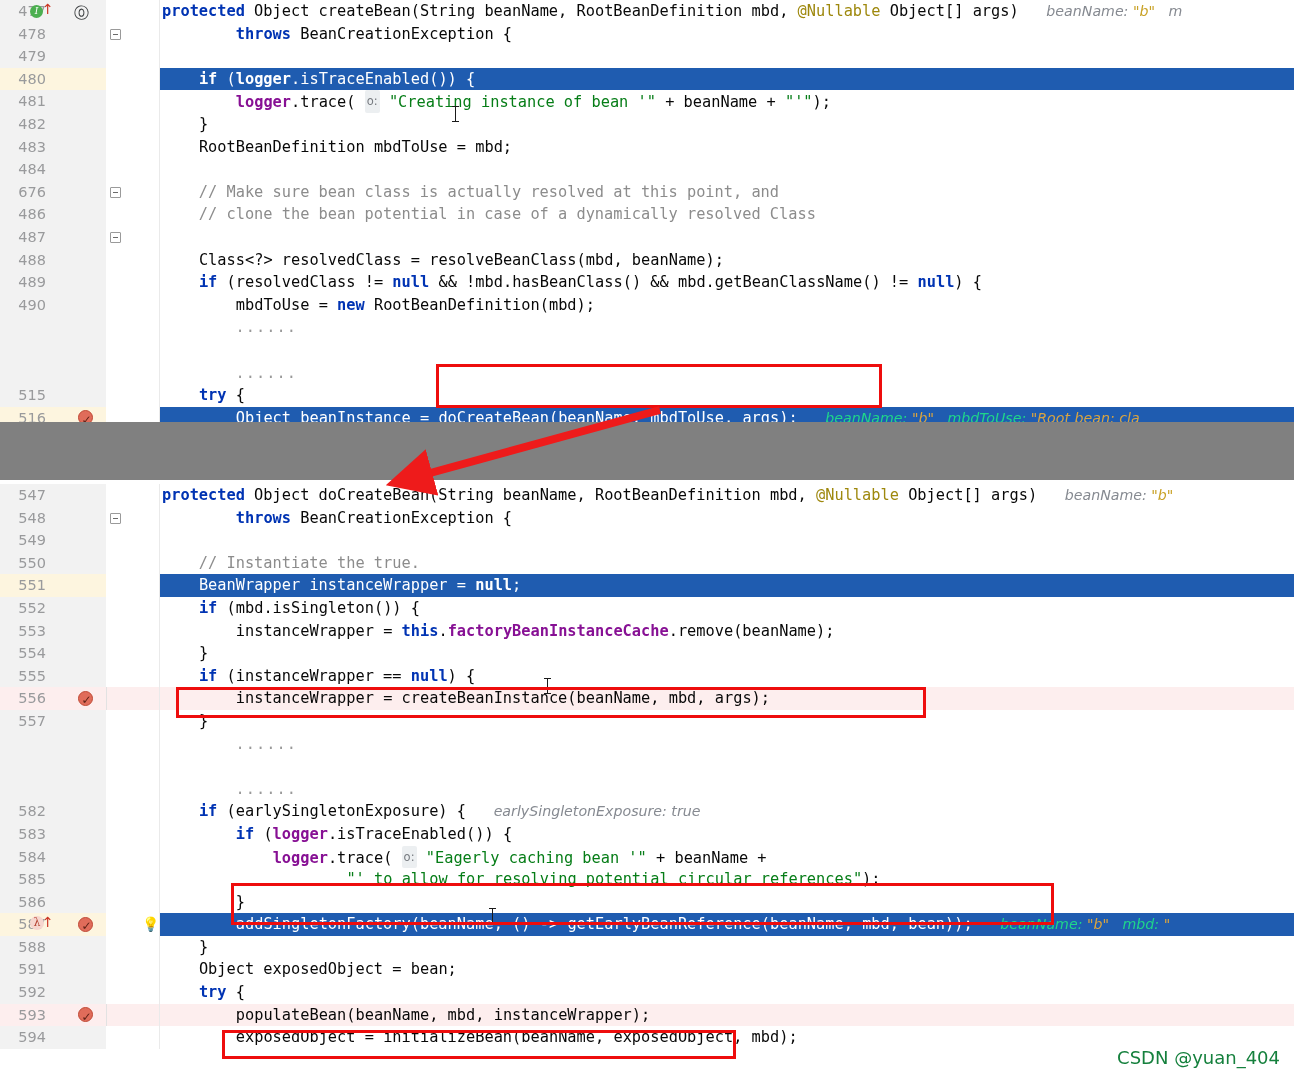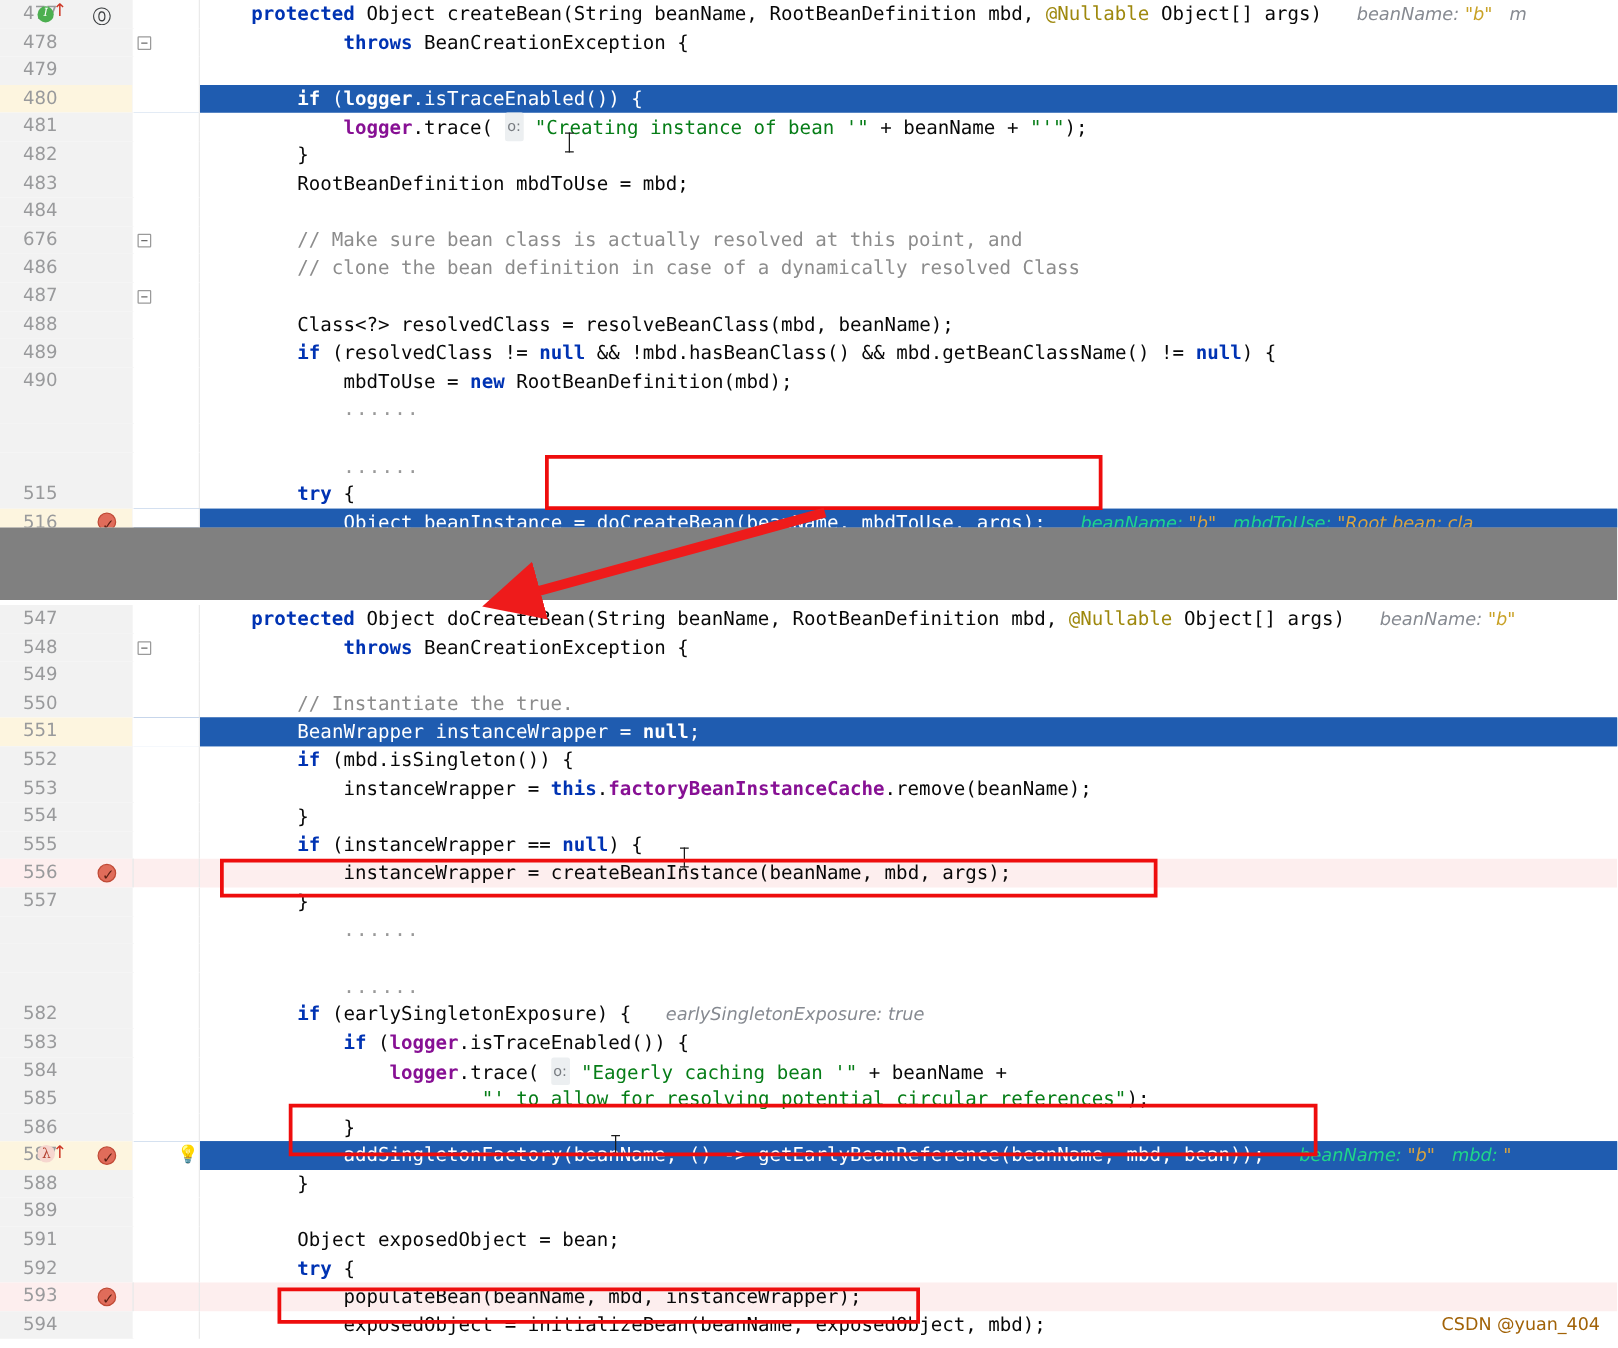--- a/index.html
+++ b/index.html
@@ -37,21 +37,21 @@
   .gutter-bg {
     position: absolute; left: 0; top: 0; width: 106px; height: 22.6px;
     background: #f2f2f2;
   }
   .gutter-sep { position:absolute; left:106px; top:0; width:1px; height:22.6px; background:#e2e2e2;}
   .fold-col { position: absolute; left: 106px; top: 0; width: 54px; height: 22.6px; background:#ffffff; }
   .fold-sep { position:absolute; left:159px; top:0; width:1px; height:22.6px; background:#eaeaea;}
 
   .code-text {
     position: absolute; left: 162px; top: 0; right: 0;
-    white-space: pre; color: #000; margin-left: 39px;
+    white-space: pre; color: #000;
   }
 
   
   .row.exec .gutter-bg { background: #fdf5df; }
   .row.exec .fold-col  { background: #1f5cb0; }
   .row.exec .code-text { color:#ffffff; }
   .row.exec .execbar {
     position:absolute; left:107px; top:0; right:0; height:22.6px; background:#1f5cb0;
   }
   .row.exec .execbar2 {
@@ -125,21 +125,21 @@
   
   .redbox {
     position:absolute; border:3.5px solid #ee0d0d; z-index:30; pointer-events:none;
     background: transparent;
   }
   
   .arrow-svg { position:absolute; left:0; top:0; z-index:31; pointer-events:none;}
 
   .watermark {
     position:absolute; right:14px; bottom:10px; z-index:40;
-    color:#a16207; font-size:14px;
+    color:#15803d; font-size:18px;
     font-family:"DejaVu Sans","Liberation Sans",sans-serif;
   }
 
   
   .icaret { position:absolute; z-index:25; width:1px; height:16px; background:#1a1a1a; }
   .icaret::before,.icaret::after{
     content:""; position:absolute; left:-3px; width:7px; height:1px; background:#1a1a1a;
   }
   .icaret::before{ top:0; }
   .icaret::after{ bottom:0; }
@@ -153,21 +153,21 @@
     <div class="code-area" id="top-code">
         <div class="row"><div class="gutter-bg"></div><div class="gutter-sep"></div><div class="fold-col"></div><div class="fold-sep"></div><span class="gutter-num">477</span><span class="gutter-icons"><span class="g-impl">I</span><span class="g-uparrow">↑</span><span class="g-at">⓪</span></span><span class="code-text"><span class="kw">protected</span><span class="plain"> </span><span class="plain">Object</span><span class="plain"> </span><span class="plain">createBean</span><span class="plain">(</span><span class="plain">String</span><span class="plain"> </span><span class="plain">beanName</span><span class="plain">,</span><span class="plain"> </span><span class="plain">RootBeanDefinition</span><span class="plain"> </span><span class="plain">mbd</span><span class="plain">,</span><span class="plain"> </span><span class="ann">@Nullable</span><span class="plain"> </span><span class="plain">Object</span><span class="plain">[</span><span class="plain">]</span><span class="plain"> </span><span class="plain">args</span><span class="plain">)</span>   <span class="hint">beanName: <span class="hv">"b"</span>   m</span></span></div>
         <div class="row"><div class="gutter-bg"></div><div class="gutter-sep"></div><div class="fold-col"></div><div class="fold-sep"></div><span class="gutter-num">478</span><span class="g-fold"></span><span class="code-text"><span class="plain"> </span><span class="plain"> </span><span class="plain"> </span><span class="plain"> </span><span class="plain"> </span><span class="plain"> </span><span class="plain"> </span><span class="plain"> </span><span class="kw">throws</span><span class="plain"> </span><span class="plain">BeanCreationException</span><span class="plain"> </span><span class="plain">{</span></span></div>
         <div class="row"><div class="gutter-bg"></div><div class="gutter-sep"></div><div class="fold-col"></div><div class="fold-sep"></div><span class="gutter-num">479</span><span class="code-text"></span></div>
         <div class="row exec"><div class="gutter-bg"></div><div class="gutter-sep"></div><div class="execbar"></div><div class="fold-col" style="background:#ffffff"></div><div class="execbar2"></div><div class="fold-sep"></div><span class="gutter-num">480</span><span class="code-text"><span class="wht"> </span><span class="wht"> </span><span class="wht"> </span><span class="wht"> </span><span class="kw-on-blue">if</span><span class="wht"> </span><span class="wht">(</span><span class="wht" style="font-weight:bold">logger</span><span class="wht">.</span><span class="wht">isTraceEnabled</span><span class="wht">(</span><span class="wht">)</span><span class="wht">)</span><span class="wht"> </span><span class="wht">{</span></span></div>
         <div class="row"><div class="gutter-bg"></div><div class="gutter-sep"></div><div class="fold-col"></div><div class="fold-sep"></div><span class="gutter-num">481</span><span class="code-text"><span class="plain"> </span><span class="plain"> </span><span class="plain"> </span><span class="plain"> </span><span class="plain"> </span><span class="plain"> </span><span class="plain"> </span><span class="plain"> </span><span class="fld" style="font-weight:bold">logger</span><span class="plain">.</span><span class="plain">trace</span><span class="plain">(</span><span class="plain"> </span><span class="pname">o:</span><span class="plain"> </span><span class="str">"Creating instance of bean '"</span><span class="plain"> </span><span class="plain">+</span><span class="plain"> </span><span class="plain">beanName</span><span class="plain"> </span><span class="plain">+</span><span class="plain"> </span><span class="str">"'"</span><span class="plain">)</span><span class="plain">;</span></span></div>
         <div class="row"><div class="gutter-bg"></div><div class="gutter-sep"></div><div class="fold-col"></div><div class="fold-sep"></div><span class="gutter-num">482</span><span class="code-text"><span class="plain"> </span><span class="plain"> </span><span class="plain"> </span><span class="plain"> </span><span class="plain">}</span></span></div>
         <div class="row"><div class="gutter-bg"></div><div class="gutter-sep"></div><div class="fold-col"></div><div class="fold-sep"></div><span class="gutter-num">483</span><span class="code-text"><span class="plain"> </span><span class="plain"> </span><span class="plain"> </span><span class="plain"> </span><span class="plain">RootBeanDefinition</span><span class="plain"> </span><span class="plain">mbdToUse</span><span class="plain"> </span><span class="plain">=</span><span class="plain"> </span><span class="plain">mbd</span><span class="plain">;</span></span></div>
         <div class="row"><div class="gutter-bg"></div><div class="gutter-sep"></div><div class="fold-col"></div><div class="fold-sep"></div><span class="gutter-num">484</span><span class="code-text"></span></div>
         <div class="row"><div class="gutter-bg"></div><div class="gutter-sep"></div><div class="fold-col"></div><div class="fold-sep"></div><span class="gutter-num">676</span><span class="g-fold"></span><span class="code-text"><span class="cmt">    // Make sure bean class is actually resolved at this point, and</span></span></div>
-        <div class="row"><div class="gutter-bg"></div><div class="gutter-sep"></div><div class="fold-col"></div><div class="fold-sep"></div><span class="gutter-num">486</span><span class="code-text"><span class="cmt">    // clone the bean definition in case of a dynamically resolved Class</span></span></div>
+        <div class="row"><div class="gutter-bg"></div><div class="gutter-sep"></div><div class="fold-col"></div><div class="fold-sep"></div><span class="gutter-num">486</span><span class="code-text"><span class="cmt">    // clone the bean potential in case of a dynamically resolved Class</span></span></div>
         <div class="row"><div class="gutter-bg"></div><div class="gutter-sep"></div><div class="fold-col"></div><div class="fold-sep"></div><span class="gutter-num">487</span><span class="g-fold"></span></div>
         <div class="row"><div class="gutter-bg"></div><div class="gutter-sep"></div><div class="fold-col"></div><div class="fold-sep"></div><span class="gutter-num">488</span><span class="code-text"><span class="plain"> </span><span class="plain"> </span><span class="plain"> </span><span class="plain"> </span><span class="plain">Class</span><span class="plain">&lt;</span><span class="plain">?</span><span class="plain">&gt;</span><span class="plain"> </span><span class="plain">resolvedClass</span><span class="plain"> </span><span class="plain">=</span><span class="plain"> </span><span class="plain">resolveBeanClass</span><span class="plain">(</span><span class="plain">mbd</span><span class="plain">,</span><span class="plain"> </span><span class="plain">beanName</span><span class="plain">)</span><span class="plain">;</span></span></div>
         <div class="row"><div class="gutter-bg"></div><div class="gutter-sep"></div><div class="fold-col"></div><div class="fold-sep"></div><span class="gutter-num">489</span><span class="code-text"><span class="plain"> </span><span class="plain"> </span><span class="plain"> </span><span class="plain"> </span><span class="kw">if</span><span class="plain"> </span><span class="plain">(</span><span class="plain">resolvedClass</span><span class="plain"> </span><span class="plain">!</span><span class="plain">=</span><span class="plain"> </span><span class="kw">null</span><span class="plain"> </span><span class="plain">&amp;</span><span class="plain">&amp;</span><span class="plain"> </span><span class="plain">!</span><span class="plain">mbd</span><span class="plain">.</span><span class="plain">hasBeanClass</span><span class="plain">(</span><span class="plain">)</span><span class="plain"> </span><span class="plain">&amp;</span><span class="plain">&amp;</span><span class="plain"> </span><span class="plain">mbd</span><span class="plain">.</span><span class="plain">getBeanClassName</span><span class="plain">(</span><span class="plain">)</span><span class="plain"> </span><span class="plain">!</span><span class="plain">=</span><span class="plain"> </span><span class="kw">null</span><span class="plain">)</span><span class="plain"> </span><span class="plain">{</span></span></div>
         <div class="row"><div class="gutter-bg"></div><div class="gutter-sep"></div><div class="fold-col"></div><div class="fold-sep"></div><span class="gutter-num">490</span><span class="code-text"><span class="plain"> </span><span class="plain"> </span><span class="plain"> </span><span class="plain"> </span><span class="plain"> </span><span class="plain"> </span><span class="plain"> </span><span class="plain"> </span><span class="plain">mbdToUse</span><span class="plain"> </span><span class="plain">=</span><span class="plain"> </span><span class="kw">new</span><span class="plain"> </span><span class="plain">RootBeanDefinition</span><span class="plain">(</span><span class="plain">mbd</span><span class="plain">)</span><span class="plain">;</span></span></div>
         <div class="row"><div class="gutter-bg"></div><div class="gutter-sep"></div><div class="fold-col"></div><div class="fold-sep"></div><span class="gutter-num"></span><span class="code-text"><span style="padding-left:73.6px"></span><span class="dots">......</span></span></div>
         <div class="row"><div class="gutter-bg"></div><div class="gutter-sep"></div><div class="fold-col"></div><div class="fold-sep"></div><span class="gutter-num"></span><span class="code-text"></span></div>
         <div class="row"><div class="gutter-bg"></div><div class="gutter-sep"></div><div class="fold-col"></div><div class="fold-sep"></div><span class="gutter-num"></span><span class="code-text"><span style="padding-left:73.6px"></span><span class="dots">......</span></span></div>
         <div class="row"><div class="gutter-bg"></div><div class="gutter-sep"></div><div class="fold-col"></div><div class="fold-sep"></div><span class="gutter-num">515</span><span class="code-text"><span class="plain"> </span><span class="plain"> </span><span class="plain"> </span><span class="plain"> </span><span class="kw">try</span><span class="plain"> </span><span class="plain">{</span></span></div>
         <div class="row exec"><div class="gutter-bg"></div><div class="gutter-sep"></div><div class="execbar"></div><div class="fold-col" style="background:#ffffff"></div><div class="execbar2"></div><div class="fold-sep"></div><span class="gutter-num">516</span><span class="gutter-icons"><span class="g-bp"></span></span><span class="code-text"><span class="wht"> </span><span class="wht"> </span><span class="wht"> </span><span class="wht"> </span><span class="wht"> </span><span class="wht"> </span><span class="wht"> </span><span class="wht"> </span><span class="wht">Object</span><span class="wht"> </span><span class="wht">beanInstance</span><span class="wht"> </span><span class="wht">=</span><span class="wht"> </span><span class="wht">doCreateBean</span><span class="wht">(</span><span class="wht">beanName</span><span class="wht">,</span><span class="wht"> </span><span class="wht">mbdToUse</span><span class="wht">,</span><span class="wht"> </span><span class="wht">args</span><span class="wht">)</span><span class="wht">;</span>   <span class="hint-on-blue">beanName: <span class="hv">"b"</span>   mbdToUse: <span class="hv">"Root bean: cla</span></span></span></div>
       </div>
@@ -191,21 +191,20 @@
         <div class="row"><div class="gutter-bg"></div><div class="gutter-sep"></div><div class="fold-col"></div><div class="fold-sep"></div><span class="gutter-num"></span><span class="code-text"><span style="padding-left:73.6px"></span><span class="dots">......</span></span></div>
         <div class="row"><div class="gutter-bg"></div><div class="gutter-sep"></div><div class="fold-col"></div><div class="fold-sep"></div><span class="gutter-num"></span><span class="code-text"></span></div>
         <div class="row"><div class="gutter-bg"></div><div class="gutter-sep"></div><div class="fold-col"></div><div class="fold-sep"></div><span class="gutter-num"></span><span class="code-text"><span style="padding-left:73.6px"></span><span class="dots">......</span></span></div>
         <div class="row"><div class="gutter-bg"></div><div class="gutter-sep"></div><div class="fold-col"></div><div class="fold-sep"></div><span class="gutter-num">582</span><span class="code-text"><span class="plain"> </span><span class="plain"> </span><span class="plain"> </span><span class="plain"> </span><span class="kw">if</span><span class="plain"> </span><span class="plain">(</span><span class="plain">earlySingletonExposure</span><span class="plain">)</span><span class="plain"> </span><span class="plain">{</span>   <span class="hint">earlySingletonExposure: true</span></span></div>
         <div class="row"><div class="gutter-bg"></div><div class="gutter-sep"></div><div class="fold-col"></div><div class="fold-sep"></div><span class="gutter-num">583</span><span class="code-text"><span class="plain"> </span><span class="plain"> </span><span class="plain"> </span><span class="plain"> </span><span class="plain"> </span><span class="plain"> </span><span class="plain"> </span><span class="plain"> </span><span class="kw">if</span><span class="plain"> </span><span class="plain">(</span><span class="fld" style="font-weight:bold">logger</span><span class="plain">.</span><span class="plain">isTraceEnabled</span><span class="plain">(</span><span class="plain">)</span><span class="plain">)</span><span class="plain"> </span><span class="plain">{</span></span></div>
         <div class="row"><div class="gutter-bg"></div><div class="gutter-sep"></div><div class="fold-col"></div><div class="fold-sep"></div><span class="gutter-num">584</span><span class="code-text"><span class="plain"> </span><span class="plain"> </span><span class="plain"> </span><span class="plain"> </span><span class="plain"> </span><span class="plain"> </span><span class="plain"> </span><span class="plain"> </span><span class="plain"> </span><span class="plain"> </span><span class="plain"> </span><span class="plain"> </span><span class="fld" style="font-weight:bold">logger</span><span class="plain">.</span><span class="plain">trace</span><span class="plain">(</span><span class="plain"> </span><span class="pname">o:</span><span class="plain"> </span><span class="str">"Eagerly caching bean '"</span><span class="plain"> </span><span class="plain">+</span><span class="plain"> </span><span class="plain">beanName</span><span class="plain"> </span><span class="plain">+</span></span></div>
         <div class="row"><div class="gutter-bg"></div><div class="gutter-sep"></div><div class="fold-col"></div><div class="fold-sep"></div><span class="gutter-num">585</span><span class="code-text"><span class="plain"> </span><span class="plain"> </span><span class="plain"> </span><span class="plain"> </span><span class="plain"> </span><span class="plain"> </span><span class="plain"> </span><span class="plain"> </span><span class="plain"> </span><span class="plain"> </span><span class="plain"> </span><span class="plain"> </span><span class="plain"> </span><span class="plain"> </span><span class="plain"> </span><span class="plain"> </span><span class="plain"> </span><span class="plain"> </span><span class="plain"> </span><span class="plain"> </span><span class="str">"' to allow for resolving potential circular references"</span><span class="plain">)</span><span class="plain">;</span></span></div>
         <div class="row"><div class="gutter-bg"></div><div class="gutter-sep"></div><div class="fold-col"></div><div class="fold-sep"></div><span class="gutter-num">586</span><span class="code-text"><span class="plain"> </span><span class="plain"> </span><span class="plain"> </span><span class="plain"> </span><span class="plain"> </span><span class="plain"> </span><span class="plain"> </span><span class="plain"> </span><span class="plain">}</span></span></div>
         <div class="row exec"><div class="gutter-bg"></div><div class="gutter-sep"></div><div class="execbar"></div><div class="fold-col" style="background:#ffffff"></div><div class="execbar2"></div><div class="fold-sep"></div><span class="gutter-num">587</span><span class="gutter-icons"><span class="g-lambda">λ</span><span class="g-uparrow">↑</span><span class="g-bp"></span><span class="g-bulb">💡</span></span><span class="code-text"><span class="wht"> </span><span class="wht"> </span><span class="wht"> </span><span class="wht"> </span><span class="wht"> </span><span class="wht"> </span><span class="wht"> </span><span class="wht"> </span><span class="wht">addSingletonFactory</span><span class="wht">(</span><span class="wht">beanName</span><span class="wht">,</span><span class="wht"> </span><span class="wht">(</span><span class="wht">)</span><span class="wht"> </span><span class="wht">-</span><span class="wht">&gt;</span><span class="wht"> </span><span class="wht">getEarlyBeanReference</span><span class="wht">(</span><span class="wht">beanName</span><span class="wht">,</span><span class="wht"> </span><span class="wht">mbd</span><span class="wht">,</span><span class="wht"> </span><span class="wht">bean</span><span class="wht">)</span><span class="wht">)</span><span class="wht">;</span>   <span class="hint-on-blue">beanName: <span class="hv">"b"</span>   mbd: <span class="hv">"</span></span></span></div>
         <div class="row"><div class="gutter-bg"></div><div class="gutter-sep"></div><div class="fold-col"></div><div class="fold-sep"></div><span class="gutter-num">588</span><span class="code-text"><span class="plain"> </span><span class="plain"> </span><span class="plain"> </span><span class="plain"> </span><span class="plain">}</span></span></div>
-        <div class="row"><div class="gutter-bg"></div><div class="gutter-sep"></div><div class="fold-col"></div><div class="fold-sep"></div><span class="gutter-num">589</span><span class="code-text"></span></div>
         <div class="row"><div class="gutter-bg"></div><div class="gutter-sep"></div><div class="fold-col"></div><div class="fold-sep"></div><span class="gutter-num">591</span><span class="code-text"><span class="plain"> </span><span class="plain"> </span><span class="plain"> </span><span class="plain"> </span><span class="plain">Object</span><span class="plain"> </span><span class="plain">exposedObject</span><span class="plain"> </span><span class="plain">=</span><span class="plain"> </span><span class="plain">bean</span><span class="plain">;</span></span></div>
         <div class="row"><div class="gutter-bg"></div><div class="gutter-sep"></div><div class="fold-col"></div><div class="fold-sep"></div><span class="gutter-num">592</span><span class="code-text"><span class="plain"> </span><span class="plain"> </span><span class="plain"> </span><span class="plain"> </span><span class="kw">try</span><span class="plain"> </span><span class="plain">{</span></span></div>
         <div class="row bp"><div class="gutter-bg"></div><div class="gutter-sep"></div><div class="bpbar"></div><div class="fold-sep"></div><span class="gutter-num">593</span><span class="gutter-icons"><span class="g-bp"></span></span><span class="code-text"><span class="plain"> </span><span class="plain"> </span><span class="plain"> </span><span class="plain"> </span><span class="plain"> </span><span class="plain"> </span><span class="plain"> </span><span class="plain"> </span><span class="plain">populateBean</span><span class="plain">(</span><span class="plain">beanName</span><span class="plain">,</span><span class="plain"> </span><span class="plain">mbd</span><span class="plain">,</span><span class="plain"> </span><span class="plain">instanceWrapper</span><span class="plain">)</span><span class="plain">;</span></span></div>
         <div class="row"><div class="gutter-bg"></div><div class="gutter-sep"></div><div class="fold-col"></div><div class="fold-sep"></div><span class="gutter-num">594</span><span class="code-text"><span class="plain"> </span><span class="plain"> </span><span class="plain"> </span><span class="plain"> </span><span class="plain"> </span><span class="plain"> </span><span class="plain"> </span><span class="plain"> </span><span class="plain">exposedObject</span><span class="plain"> </span><span class="plain">=</span><span class="plain"> </span><span class="plain">initializeBean</span><span class="plain">(</span><span class="plain">beanName</span><span class="plain">,</span><span class="plain"> </span><span class="plain">exposedObject</span><span class="plain">,</span><span class="plain"> </span><span class="plain">mbd</span><span class="plain">)</span><span class="plain">;</span></span></div>
       </div>
   </div>
 
   <div class="redbox" style="left:436px;top:364px;width:446px;height:44px;"></div>
   <div class="redbox" style="left:176px;top:687px;width:750px;height:31px;"></div>
   <div class="redbox" style="left:231px;top:883px;width:823px;height:42px;"></div>

